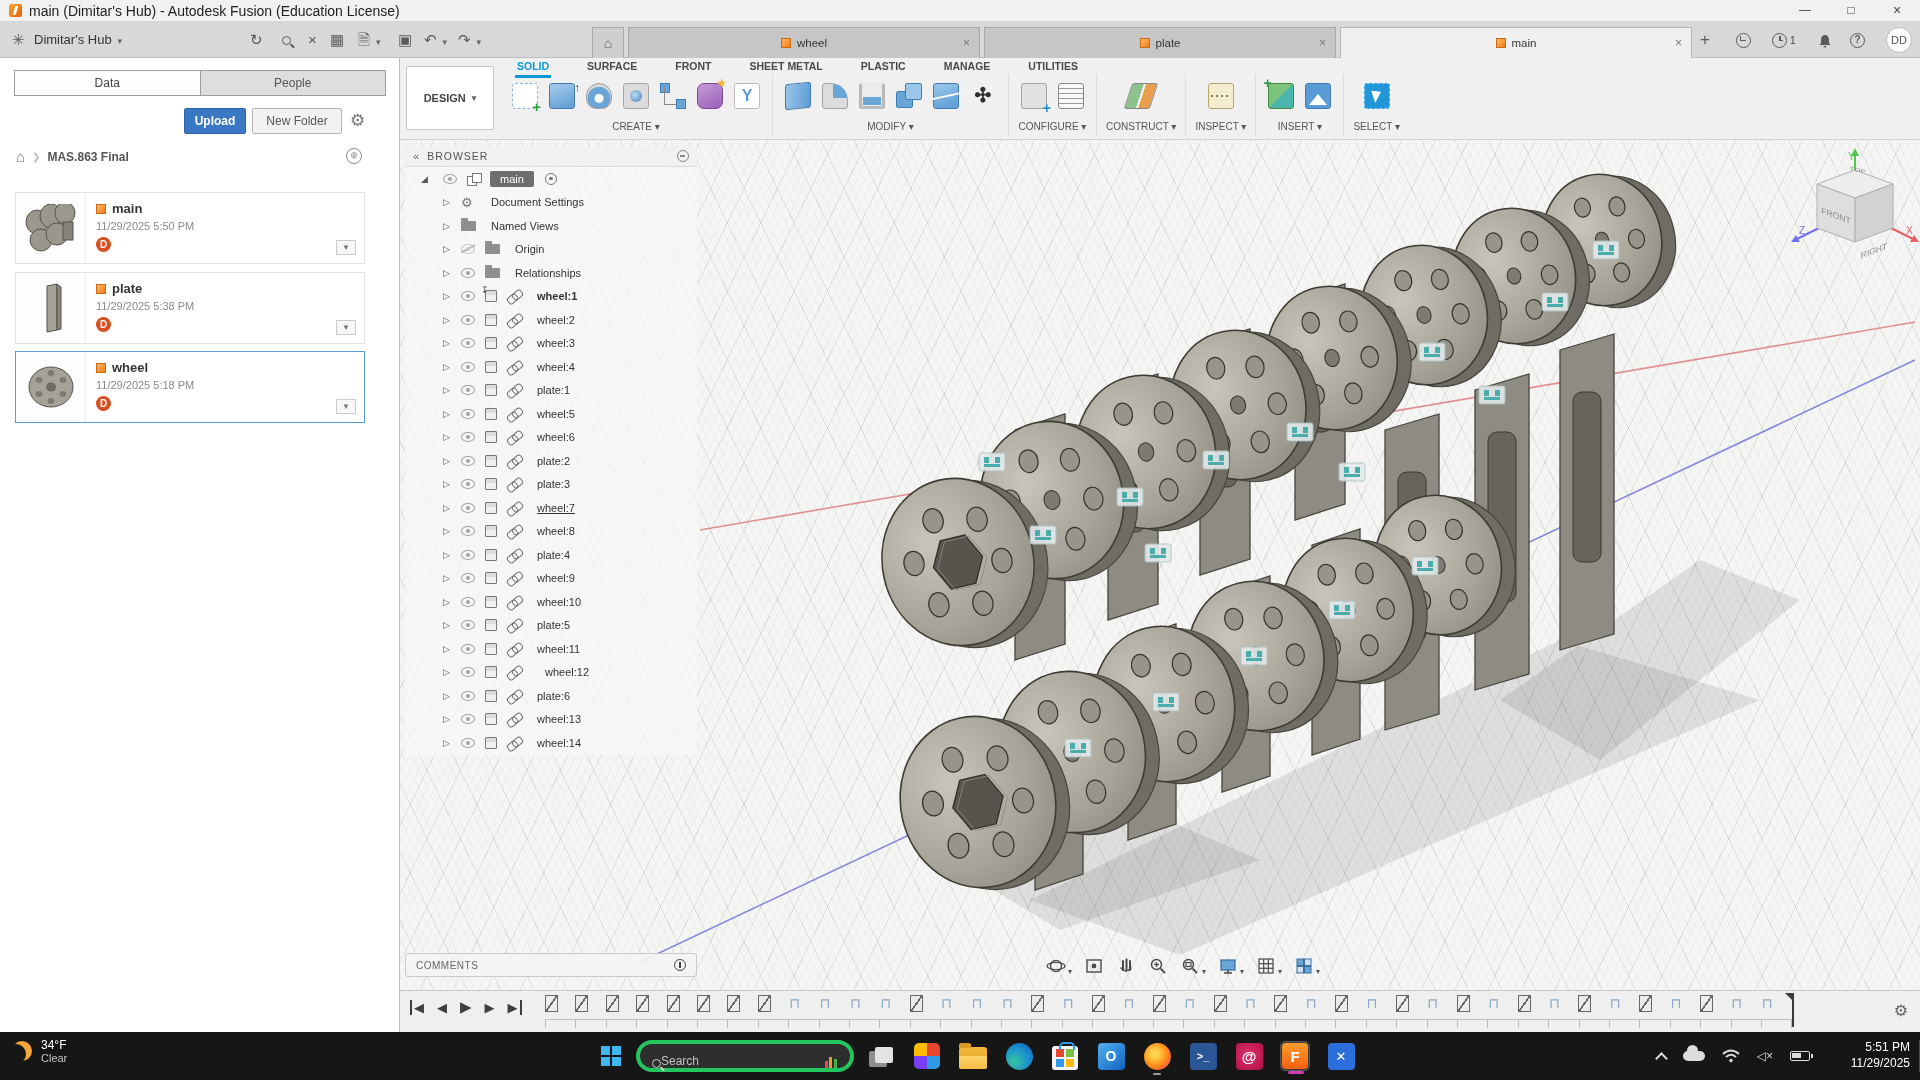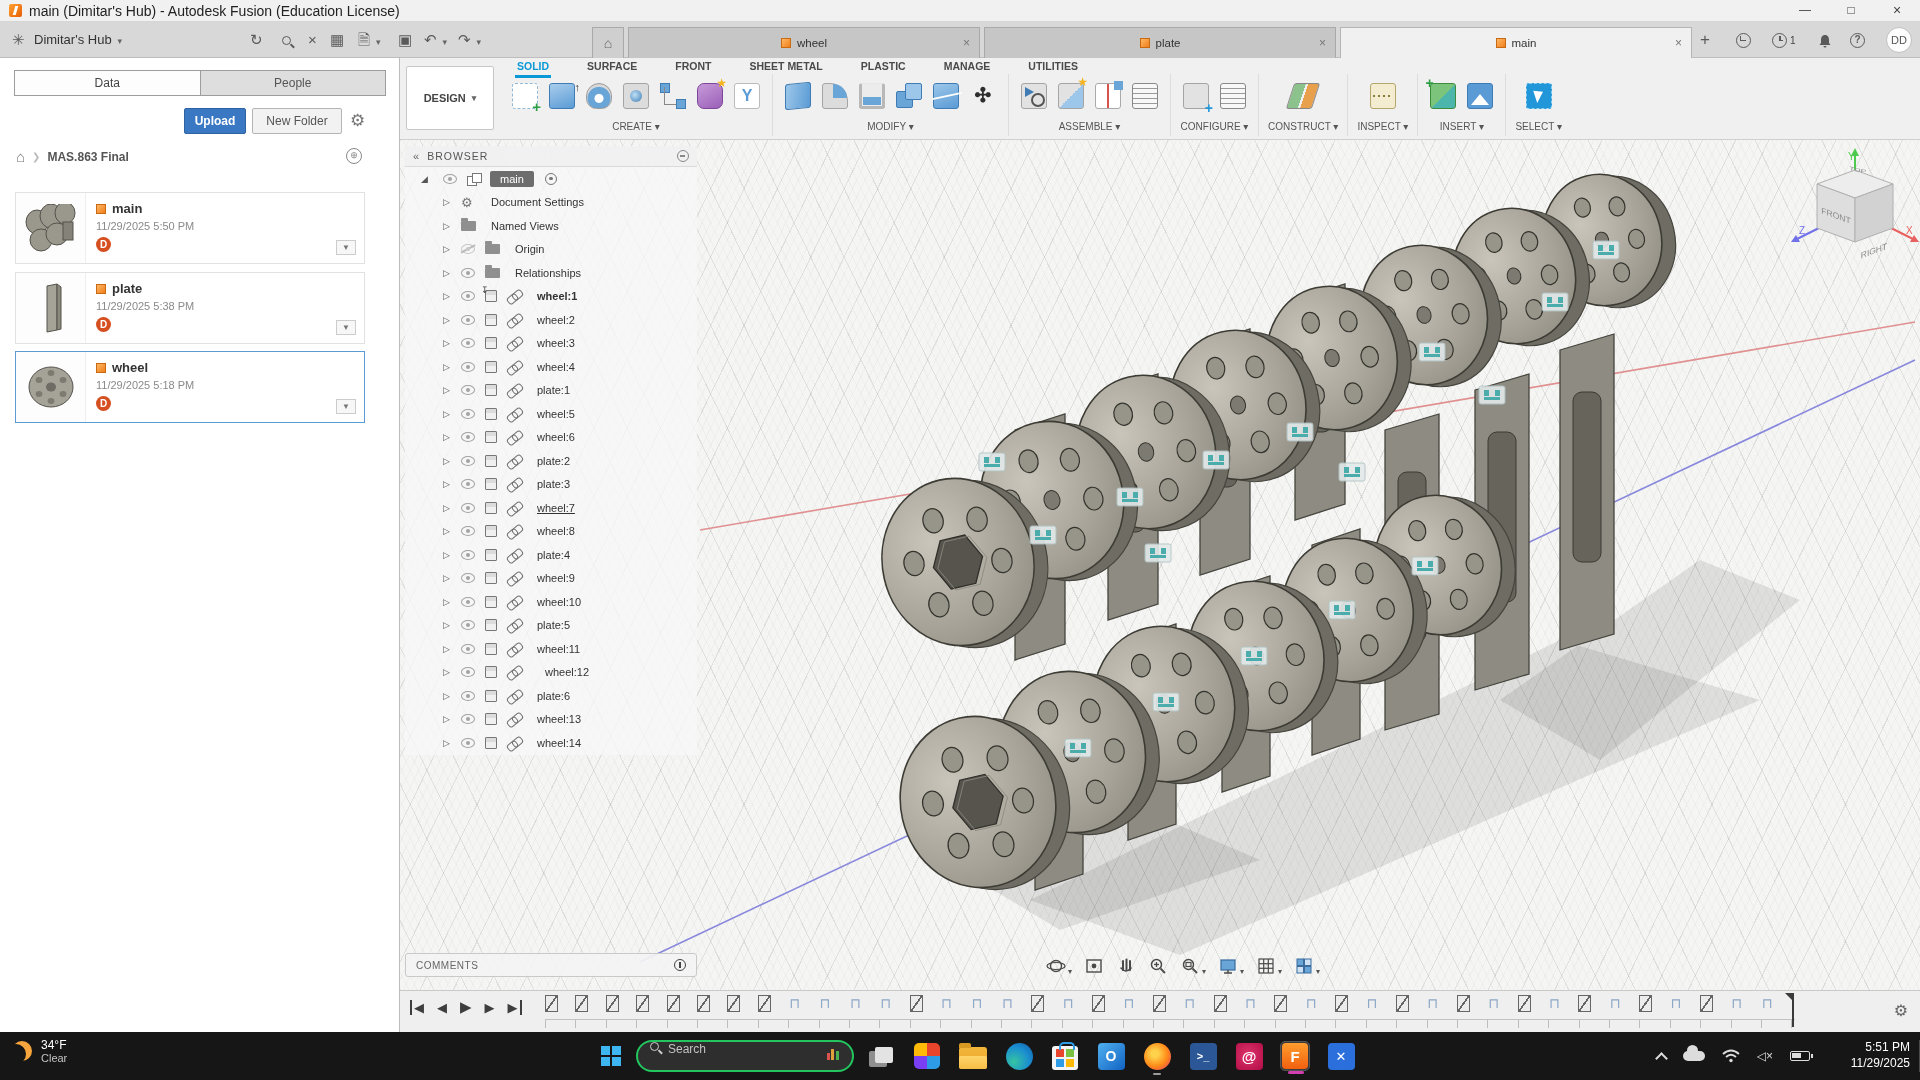--- a/index.html
+++ b/index.html
@@ -176,21 +176,21 @@
 
   
   #taskbar{position:absolute;left:0;top:1032px;width:1920px;height:48px;background:#161616}
   #weather{position:absolute;left:12px;top:6px;display:flex;align-items:center;gap:9px}
   #moon{width:20px;height:20px;border-radius:50%;box-shadow:inset -6px 3px 0 0 #f7a53c}
   #wtemp{font-size:12px;color:#fff}
   #wcond{font-size:11px;color:#c4c4c4}
   .tbi{position:absolute;top:9px;width:30px;height:30px;border-radius:4px;display:flex;align-items:center;justify-content:center}
   #startbtn{display:grid;grid-template-columns:9px 9px;grid-gap:2px}
   #startbtn i{width:9px;height:9px;background:#3db6f2}
-  #searchpill{position:absolute;left:636px;top:8px;width:218px;height:32px;background:#2e2e2e;border:2px solid #22c55e;border-radius:16px;display:flex;align-items:flex-start;padding:0 12px;gap:9px}
+  #searchpill{position:absolute;left:636px;top:8px;width:218px;height:32px;background:#2e2e2e;border:4px solid #22c55e;border-radius:16px;display:flex;align-items:flex-end;padding:0 12px;}
   #searchpill .mag{border-color:#cfcfcf}
   #searchpill .mag::after{background:#cfcfcf}
   #searchtext{color:#c3c3c3;font-size:12px;flex:1}
   .hbar{width:3px;background:#e0a13d;display:inline-block;margin-right:1.5px;vertical-align:bottom}
   #tv1{position:absolute;left:2px;top:6px;width:18px;height:16px;background:#8f8f8f;border-radius:2px}
   #tv2{position:absolute;left:8px;top:2px;width:18px;height:16px;background:#e3e3e3;border-radius:2px}
   #m365{background:conic-gradient(#e8452c 0 25%,#2e9be6 0 50%,#7a3ff2 0 75%,#ffba08 0);border-radius:5px;width:26px;height:26px}
   .folderi{position:relative;width:28px;height:22px;background:linear-gradient(#f3b73a,#e8a42a);border-radius:3px;margin-top:4px}
   .folderi::before{content:"";position:absolute;left:0;top:-4px;width:12px;height:5px;background:#d99a23;border-radius:2px 2px 0 0}
   .folderi::after{content:"";position:absolute;left:0;bottom:0;width:28px;height:13px;background:linear-gradient(#ffd56b,#f5bd45);border-radius:2px}
@@ -333,37 +333,20 @@
             <span class="ri i-combine"></span>
           </span>
         <span class="ric">
             <span class="ri i-split"></span>
           </span>
         <span class="ric">
             <span class="ri i-move">✣</span>
           </span>
       </div>
       <div class="rglabel"><span>MODIFY</span> ▾</div>
-    </div>
-    <div class="rgroup">
-      <div class="rgicons">
-        <span class="ric">
-            <span class="ri i-asminsert"></span>
-          </span>
-        <span class="ric">
-            <span class="ri i-asmnew"></span>
-          </span>
-        <span class="ric">
-            <span class="ri i-joint"></span>
-          </span>
-        <span class="ric">
-            <span class="ri i-table"></span>
-          </span>
-      </div>
-      <div class="rglabel"><span>ASSEMBLE</span> ▾</div>
     </div>
     <div class="rgroup">
       <div class="rgicons">
         <span class="ric">
             <span class="ri i-configbox"></span>
           </span>
         <span class="ric">
             <span class="ri i-table" style="width:26px"></span>
           </span>
       </div>

